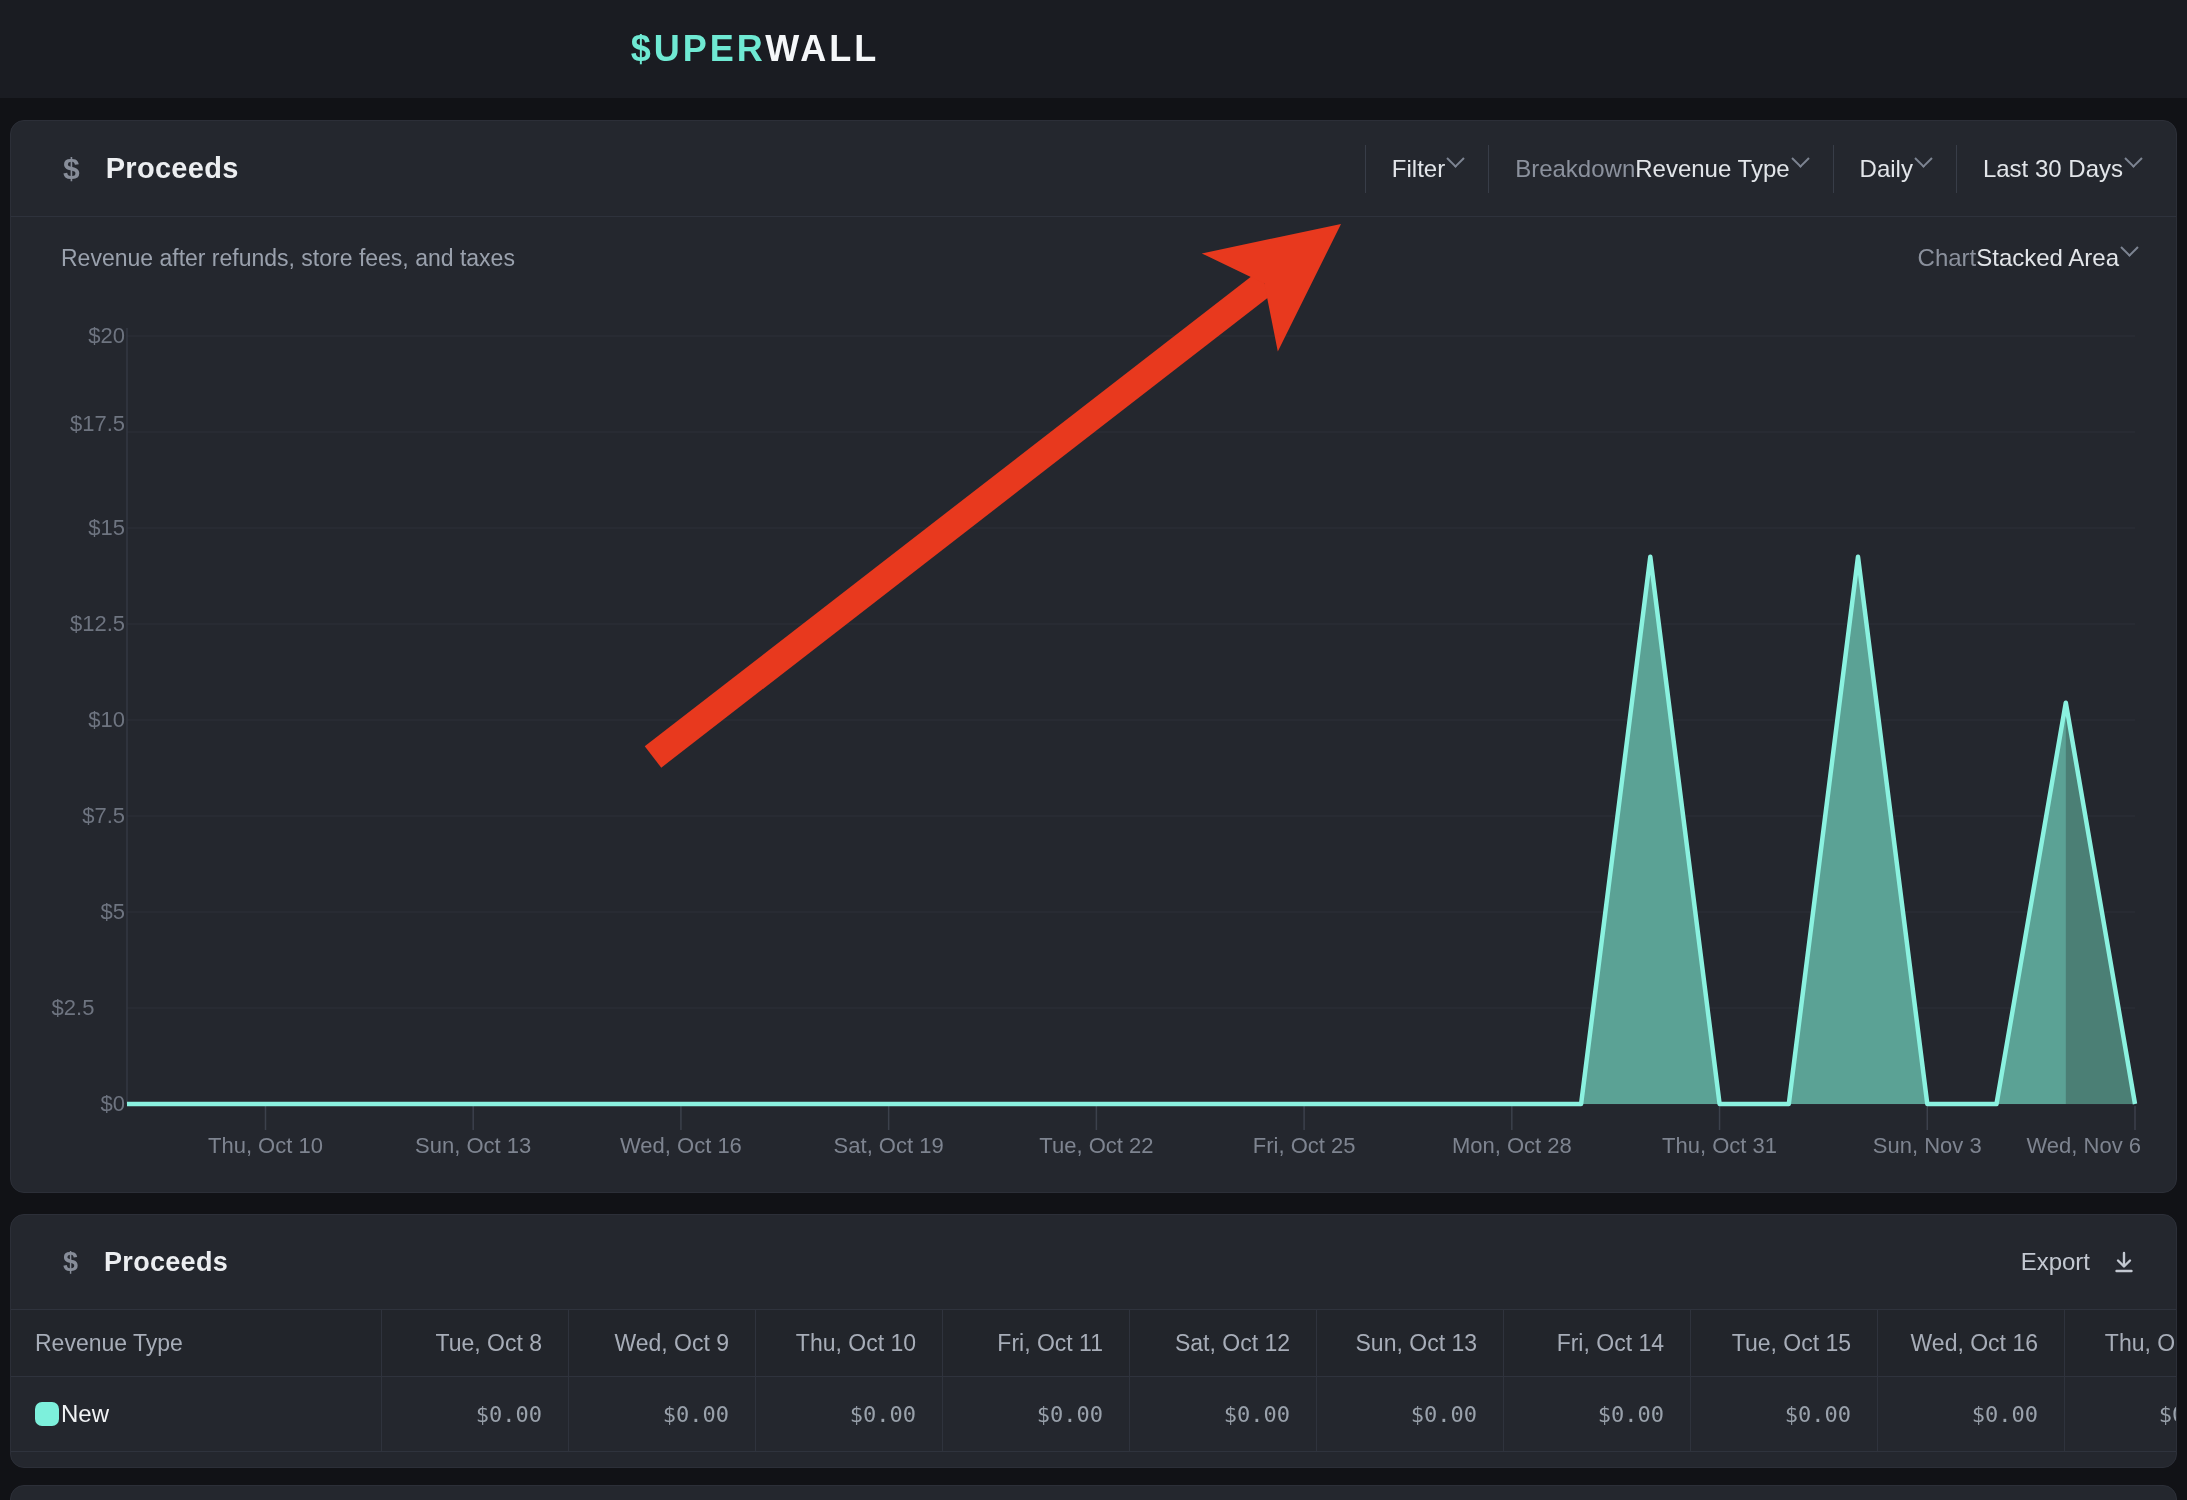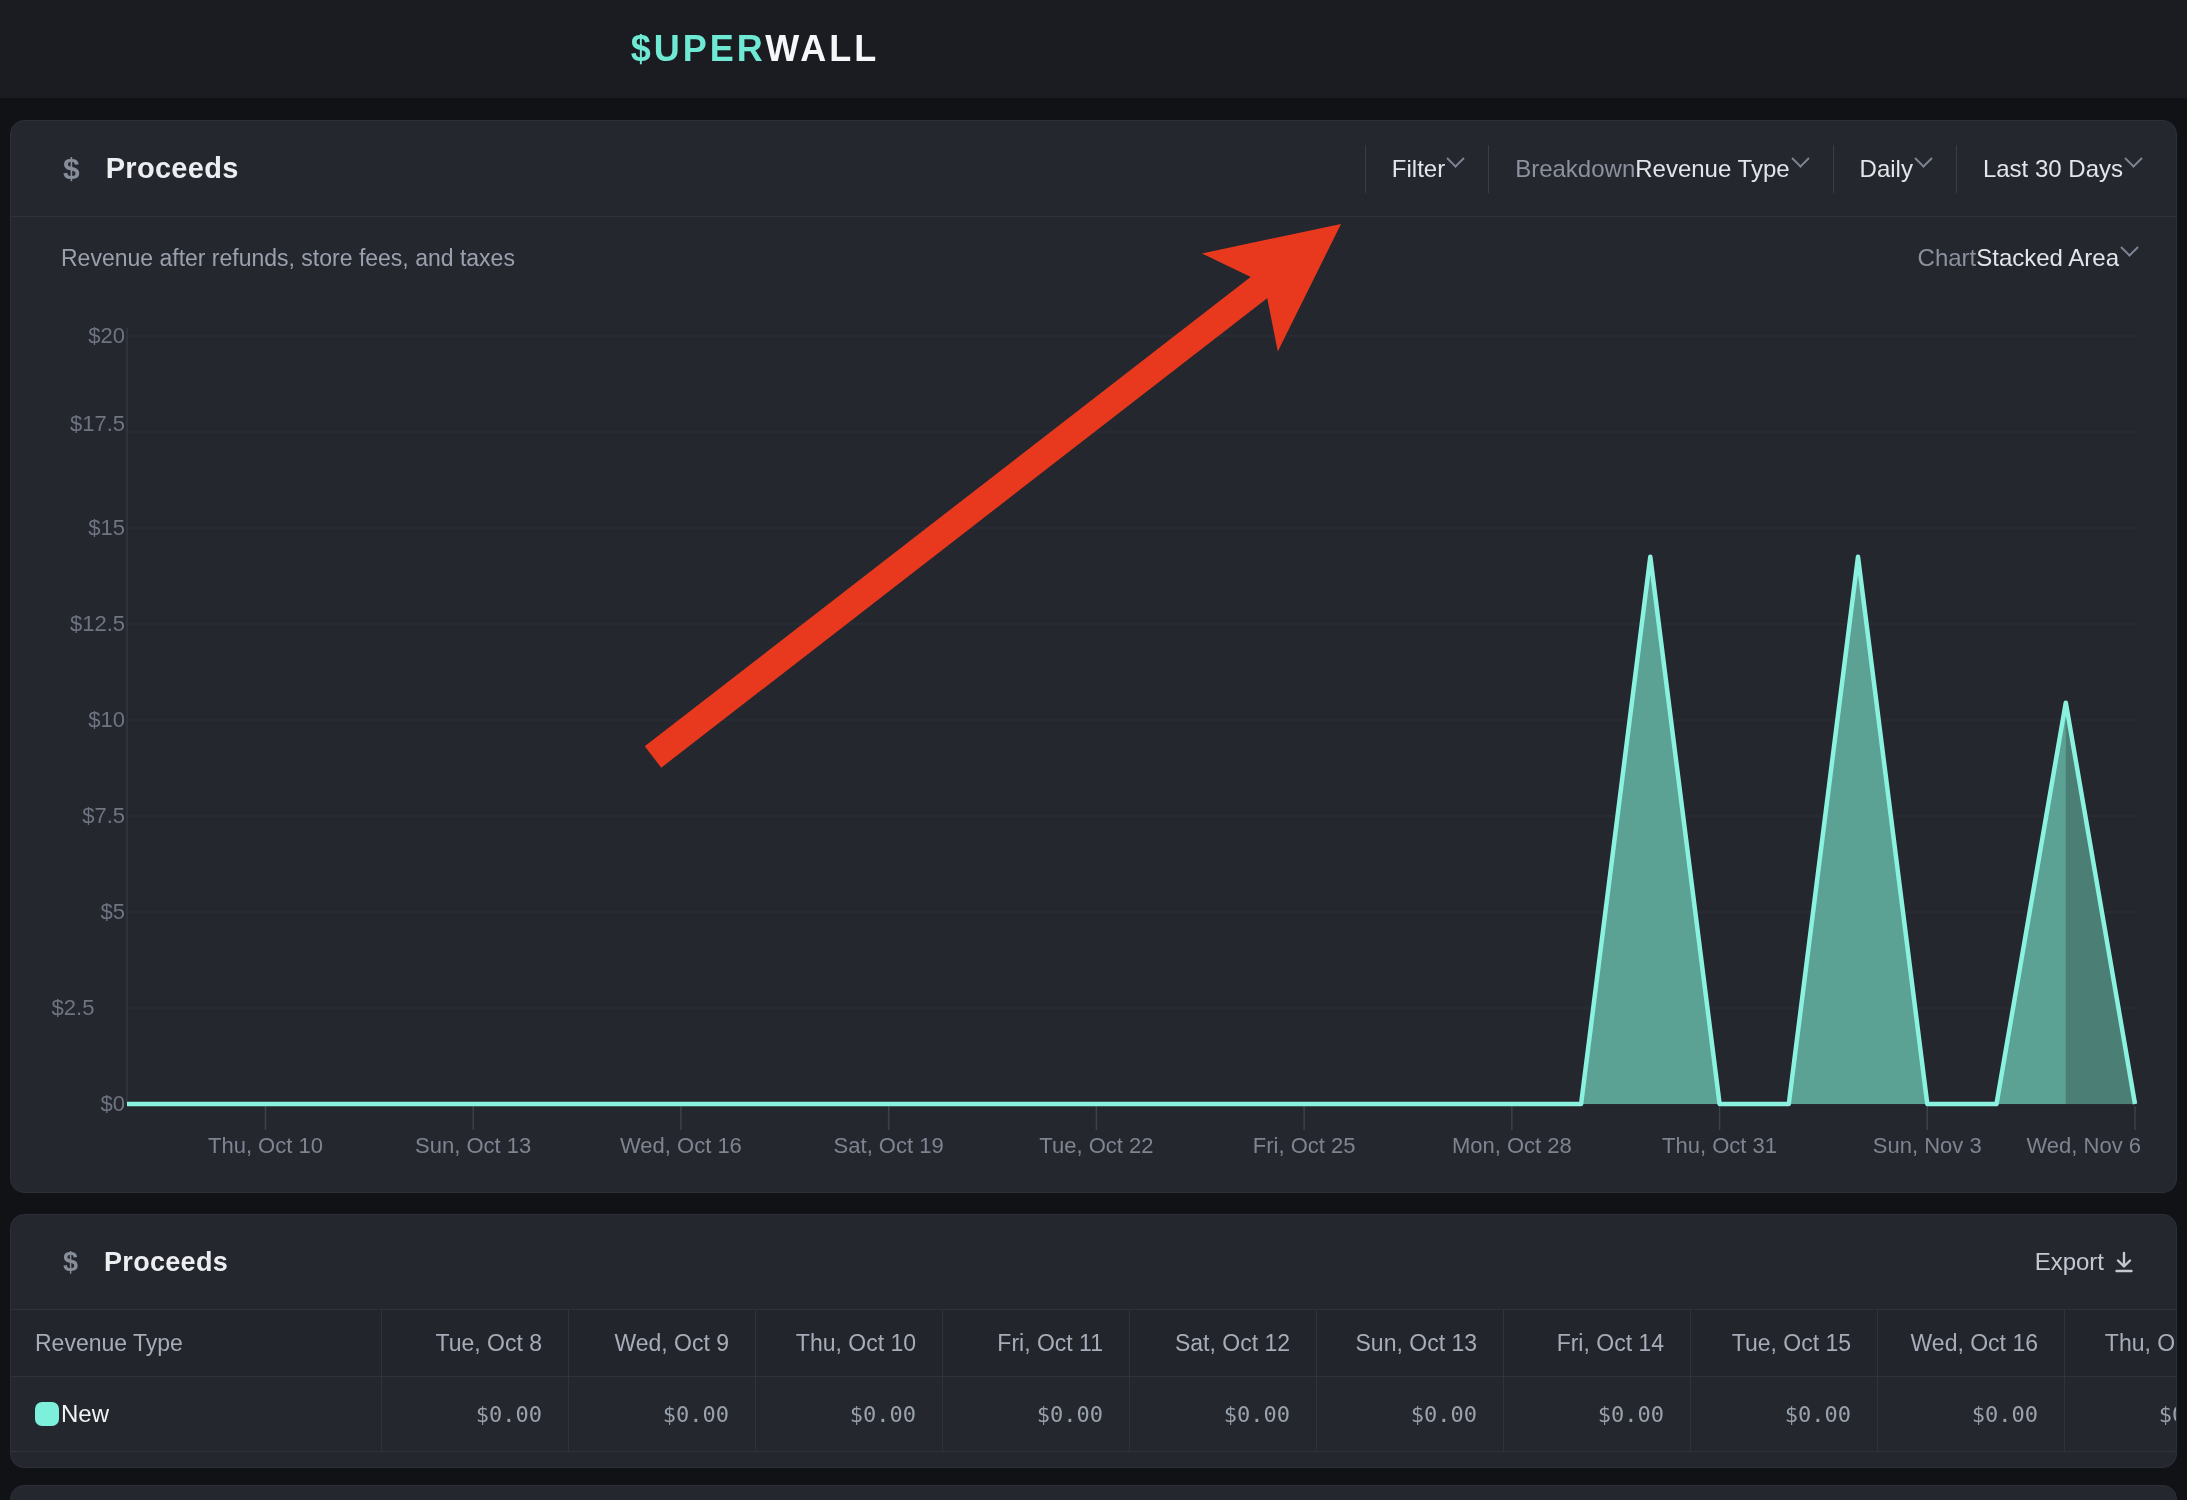--- a/index.html
+++ b/index.html
@@ -40,21 +40,21 @@
 
   
   .chart-layer{position:absolute;inset:0;pointer-events:none;}
   .chart-layer svg{position:absolute;left:0;top:0;}
   .y-label{position:absolute;left:0;width:104px;text-align:right;font-size:22px;color:#6e7480;margin-left:10px;}
   .x-label{position:absolute;top:1012px;font-size:22px;color:#7e8490;text-align:center;white-space:nowrap;}
 
   
   .table-header-bar{position:absolute;left:0;top:0;right:0;height:94px;display:flex;align-items:center;
                     justify-content:space-between;padding:0 40px 0 52px;box-sizing:border-box;}
-  .export-btn{display:flex;align-items:center;gap:8px;background:none;border:none;padding:0;
+  .export-btn{display:flex;align-items:center;gap:22px;background:none;border:none;padding:0;
               color:#c3c8d1;font-family:inherit;font-size:24px;cursor:pointer;}
   .tbl{position:absolute;left:0;top:94px;width:2427px;}
   .t-row{display:flex;}
   .t-head{height:66px;border-top:1px solid #2f333d;border-bottom:1px solid #2f333d;background:#22252b;}
   .t-body{height:74px;border-bottom:1px solid #2f333d;}
   .t-cell{box-sizing:border-box;display:flex;align-items:center;font-size:23px;}
   .c-label{width:370px;padding-left:24px;color:#a7adb8;}
   .c-date{width:187px;justify-content:flex-end;padding-right:26px;border-left:1px solid #2f333d;color:#a7adb8;}
   .c-val{width:187px;justify-content:flex-end;padding-right:26px;border-left:1px solid #2f333d;
          color:#99a1ab;font-family:"DejaVu Sans Mono","Liberation Mono",monospace;font-size:22px;}

